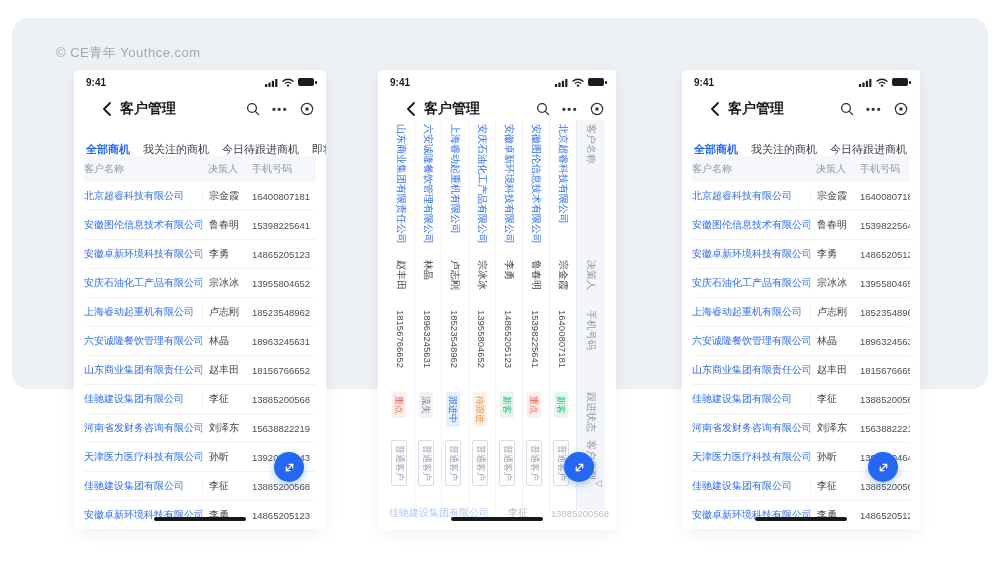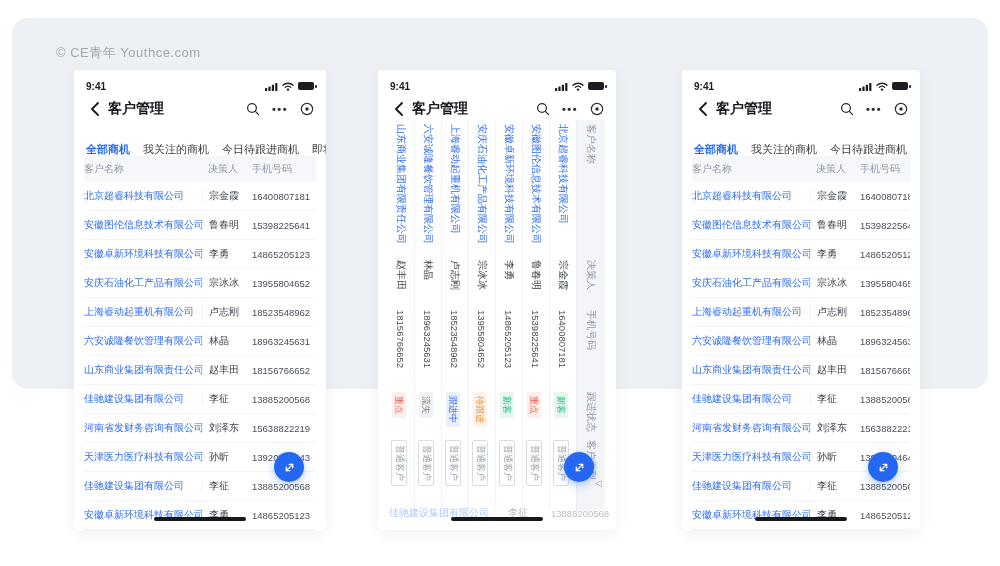--- a/index.html
+++ b/index.html
@@ -10,29 +10,29 @@
   #phones{position:absolute;inset:0;}
 
   
   .phone{position:absolute;top:52px;width:252px;height:460px;background:#ffffff;
     border-radius:4px;box-shadow:0 4px 16px rgba(30,40,60,.06);overflow:hidden;}
   .p1{left:62px;}
   .p2{left:366px;width:238px;}
   .p3{left:670px;width:238px;}
 
   
-  .statusbar{position:absolute;top:0;left:0;right:0;height:24px;padding:16px 12px;
+  .statusbar{position:absolute;top:0;left:0;right:0;height:24px;padding:8px 12px;
     display:flex;align-items:center;justify-content:space-between;box-sizing:border-box;}
   .time{font-size:10px;font-weight:bold;color:#1a1d21;}
   .sicons{display:flex;align-items:center;gap:4px;}
   .battery{display:inline-block;width:16px;height:8px;background:#1a1d21;border-radius:2px;position:relative;}
   .battery::after{content:"";position:absolute;right:-3px;top:2.5px;width:2px;height:3px;background:#1a1d21;border-radius:1px;}
 
   
-  .navbar{position:absolute;top:24px;left:4px;right:0;height:30px;padding:0 12px;
+  .navbar{position:absolute;top:24px;left:16px;right:0;height:30px;padding:0 12px;
     display:flex;align-items:center;box-sizing:border-box;}
   .back{display:flex;align-items:center;margin-right:8px;cursor:pointer;}
   .navtitle{font-size:14px;font-weight:bold;color:#15181c;}
   .navicons{margin-left:auto;display:flex;align-items:center;gap:12px;}
   .dots{font-size:11px;letter-spacing:1.5px;color:#2b2f33;font-weight:bold;line-height:1;}
 
   
   .tabs{position:absolute;top:68px;left:12px;right:0;height:28px;display:flex;gap:13px;
     align-items:center;white-space:nowrap;overflow:hidden;}
   .tab{font-size:11px;color:#383d44;position:relative;padding-bottom:6px;cursor:pointer;}

